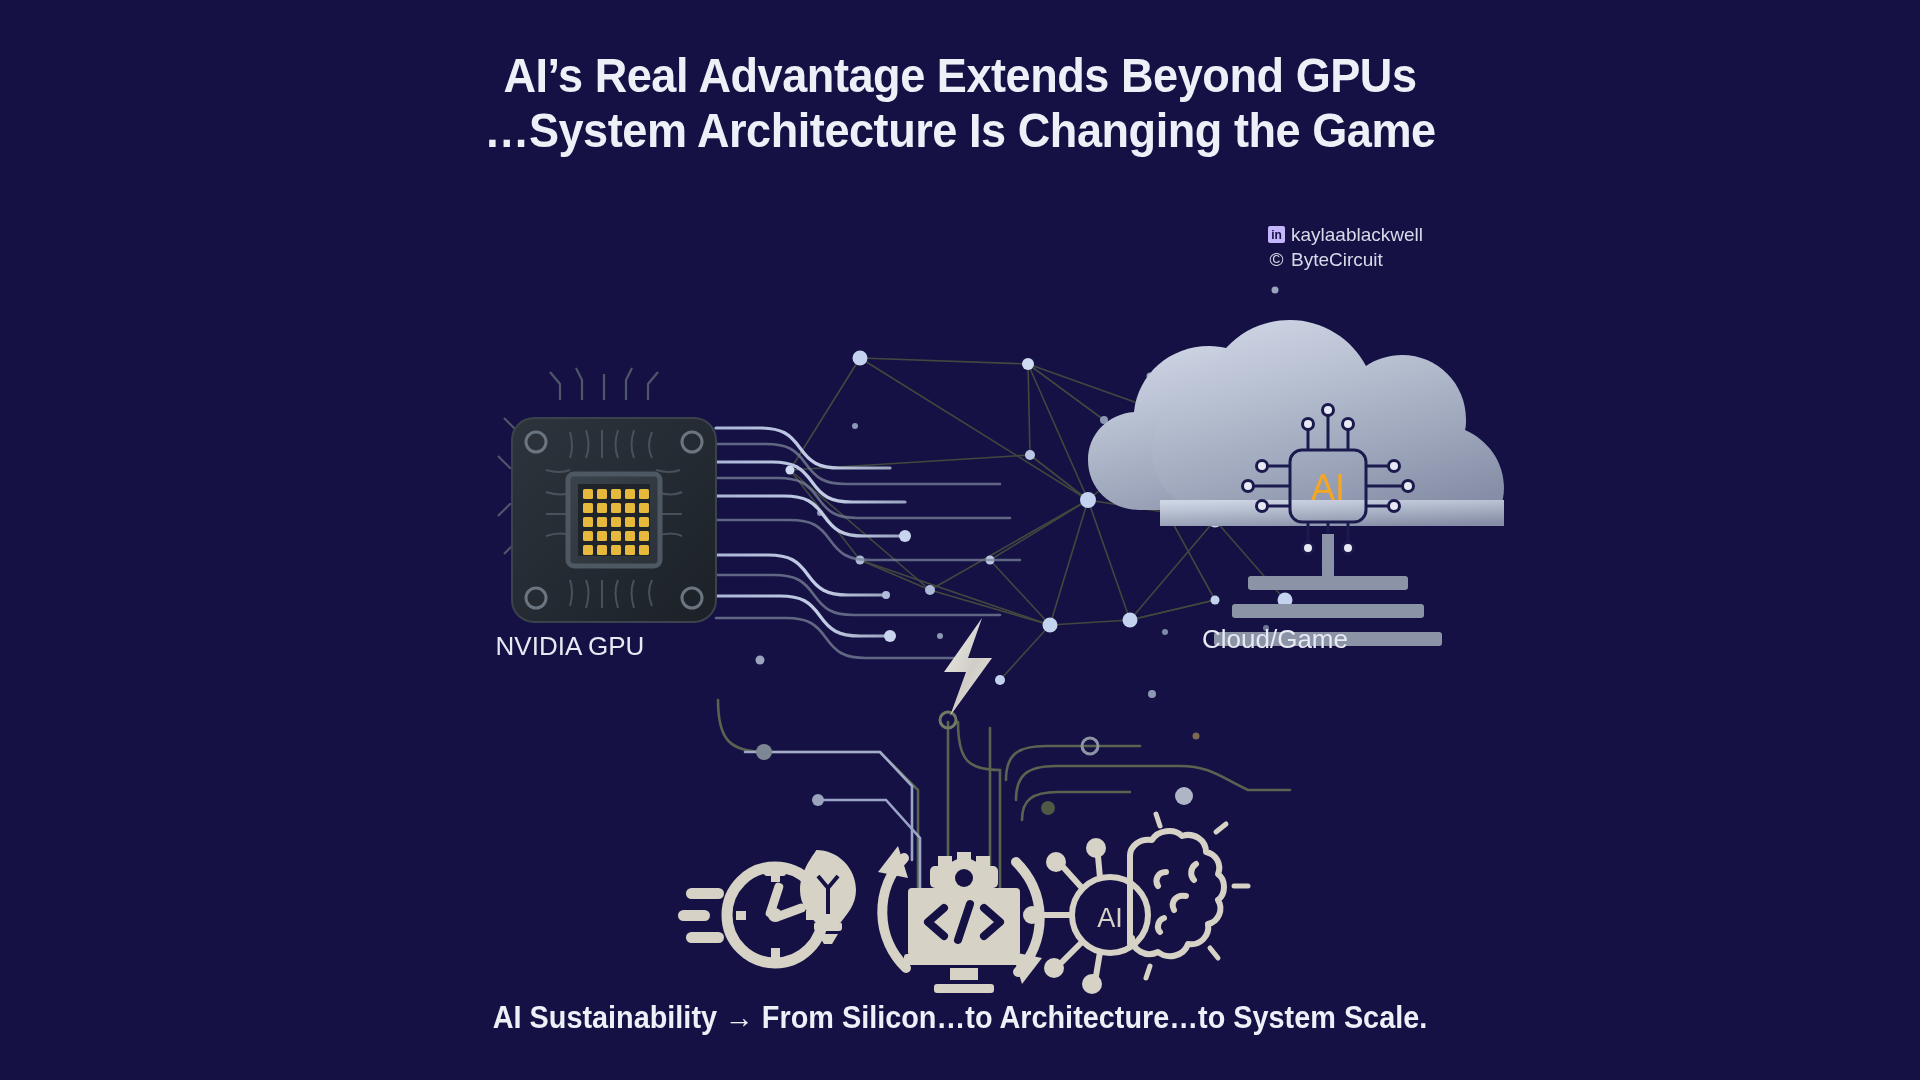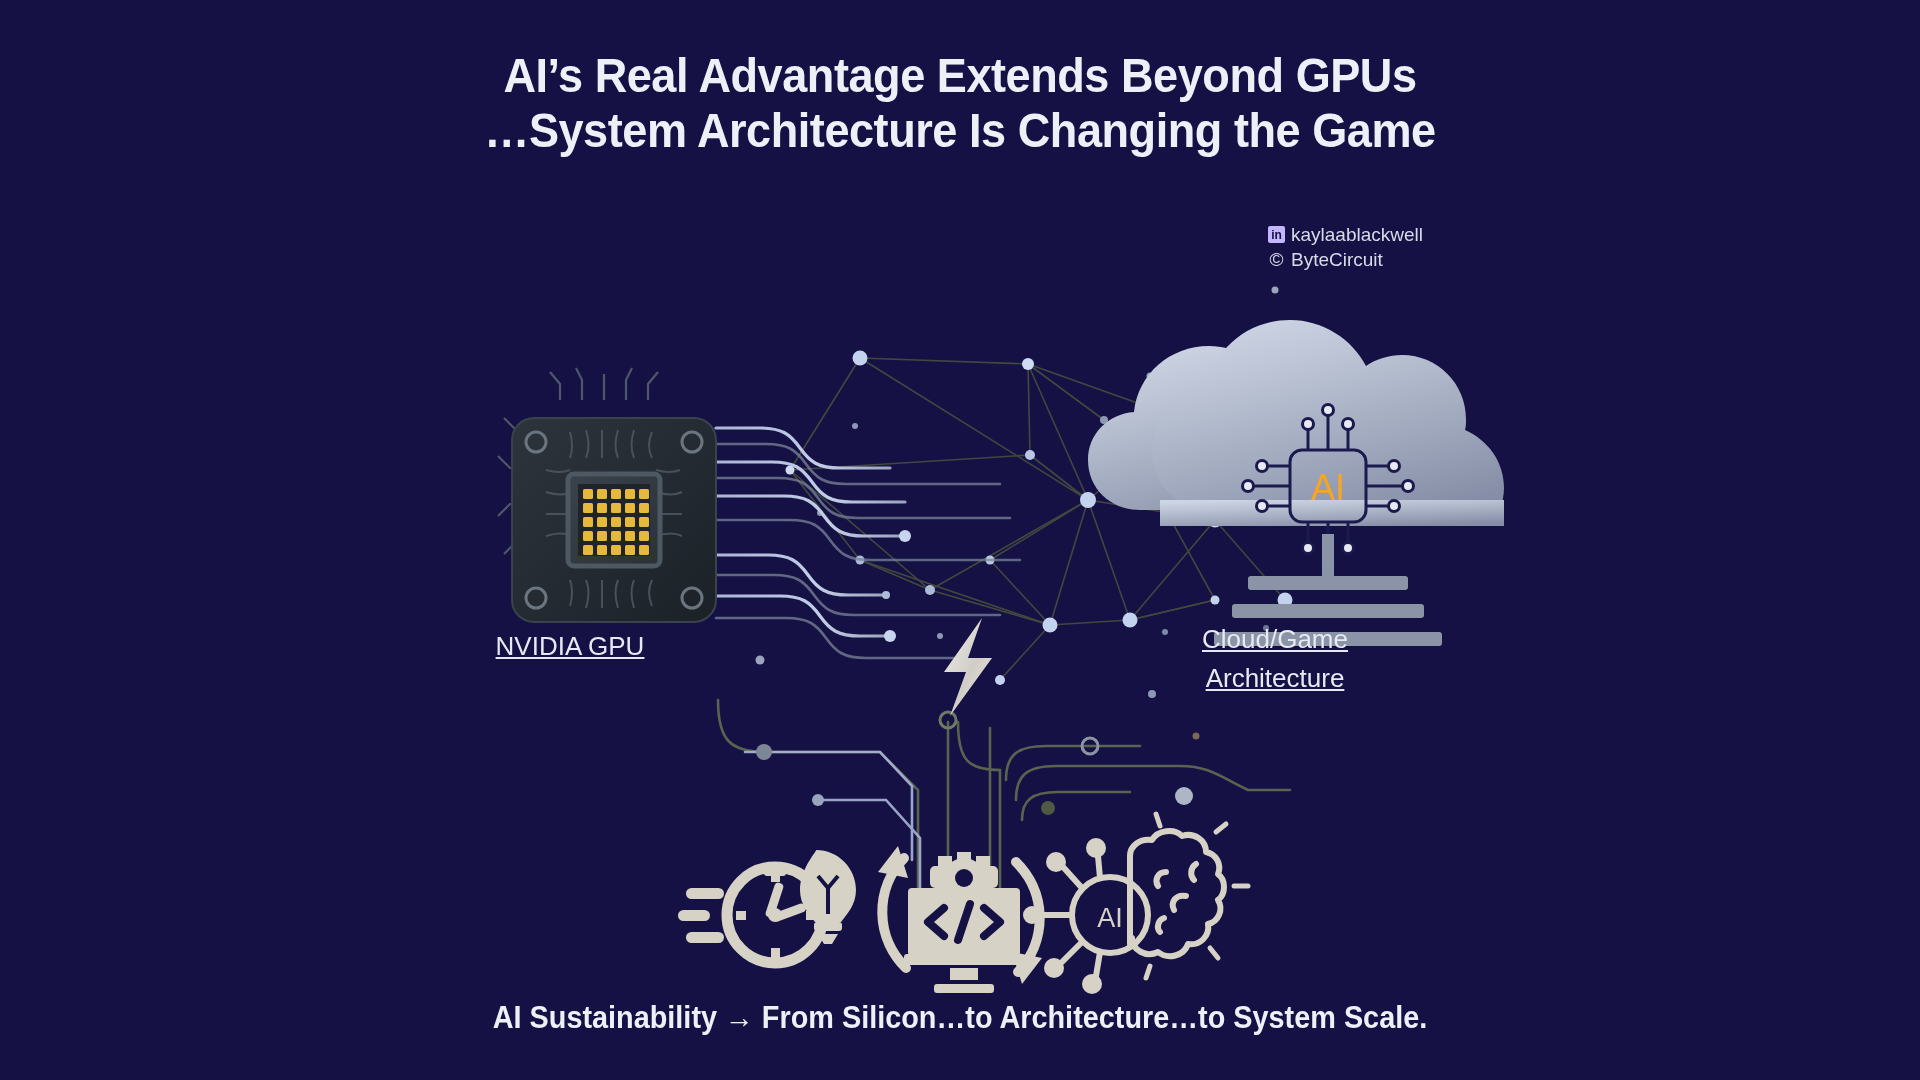--- a/index.html
+++ b/index.html
@@ -38,21 +38,21 @@
     width:17px;height:17px;background:#c4b5fd;color:#151145;
     border-radius:2px;font-size:12px;font-weight:bold;
     display:flex;align-items:center;justify-content:center;
     font-family:"Liberation Sans",sans-serif;line-height:1;
   }
   .copy-glyph{font-size:19px;color:#d8dae8;width:17px;text-align:center;}
 
   
   .diagram-label{
     position:absolute;color:#e7e9f3;font-size:26px;line-height:39px;
-    text-align:center;white-space:nowrap;text-decoration:underline;
+    text-align:center;white-space:nowrap;
   }
   #label-gpu{left:420px;top:627px;width:300px;}
   #label-cloud{left:1110px;top:620px;width:330px;white-space:normal;}
   #label-layer{left:620px;top:680px;width:580px;}
 
   
   .caption{
     position:absolute;left:0;top:1000px;width:1920px;text-align:center;
     font-weight:bold;font-size:31px;color:#eef0f8;
     transform:scaleX(0.93);transform-origin:center center;
@@ -464,19 +464,18 @@
         <path d="M1210,948 l8,10"></path>
         <path d="M1150,966 l-4,12"></path>
       </g>
     </g>
   </svg>
 
   <div class="diagram-label" id="label-gpu">NVIDIA GPU</div>
 
   <div class="diagram-label" id="label-cloud">
     <div>Cloud/Game</div>
-    <div>Architecture</div>
   </div>
 
 
   <div class="caption">AI Sustainability → From Silicon…to Architecture…to System Scale.</div>
 
 </div>
 
 </body></html>

